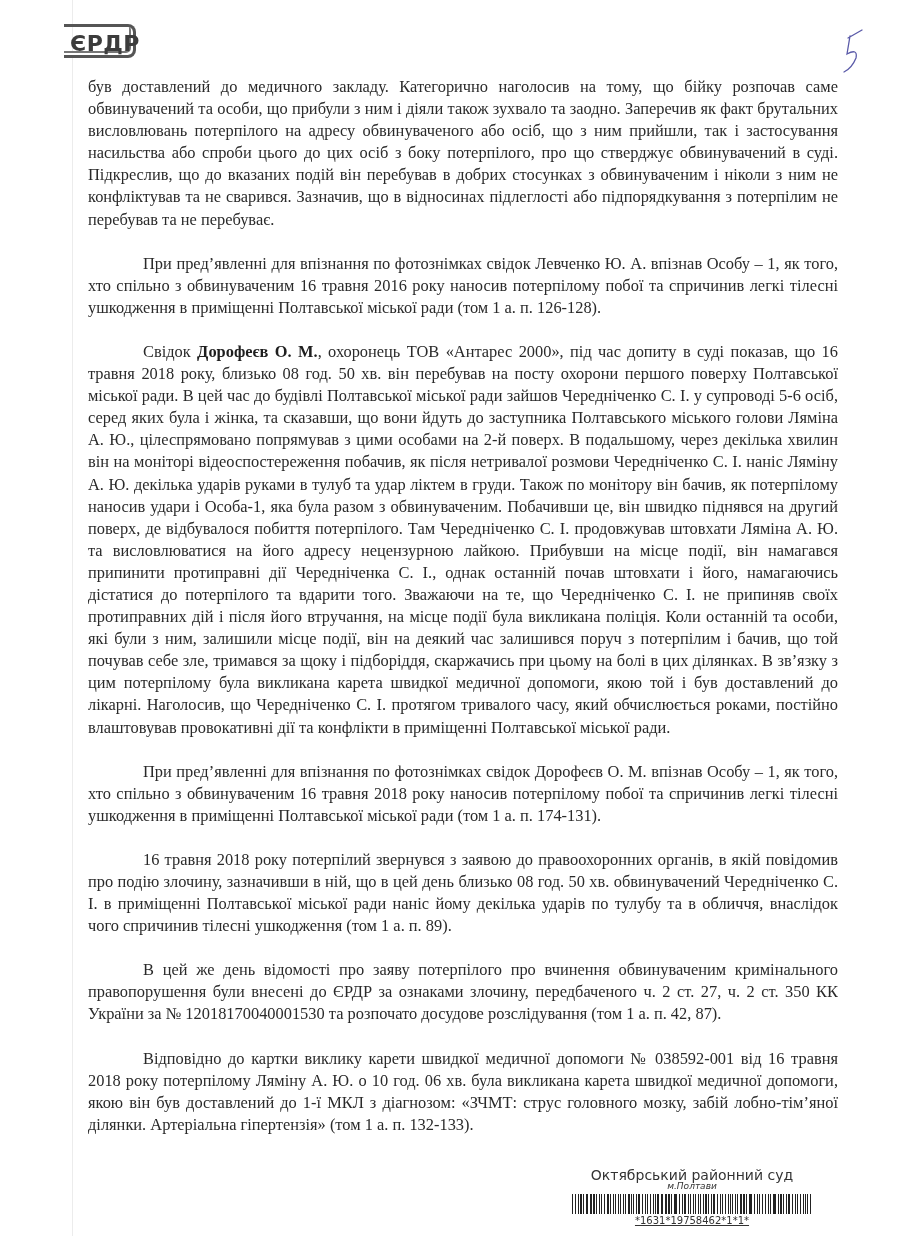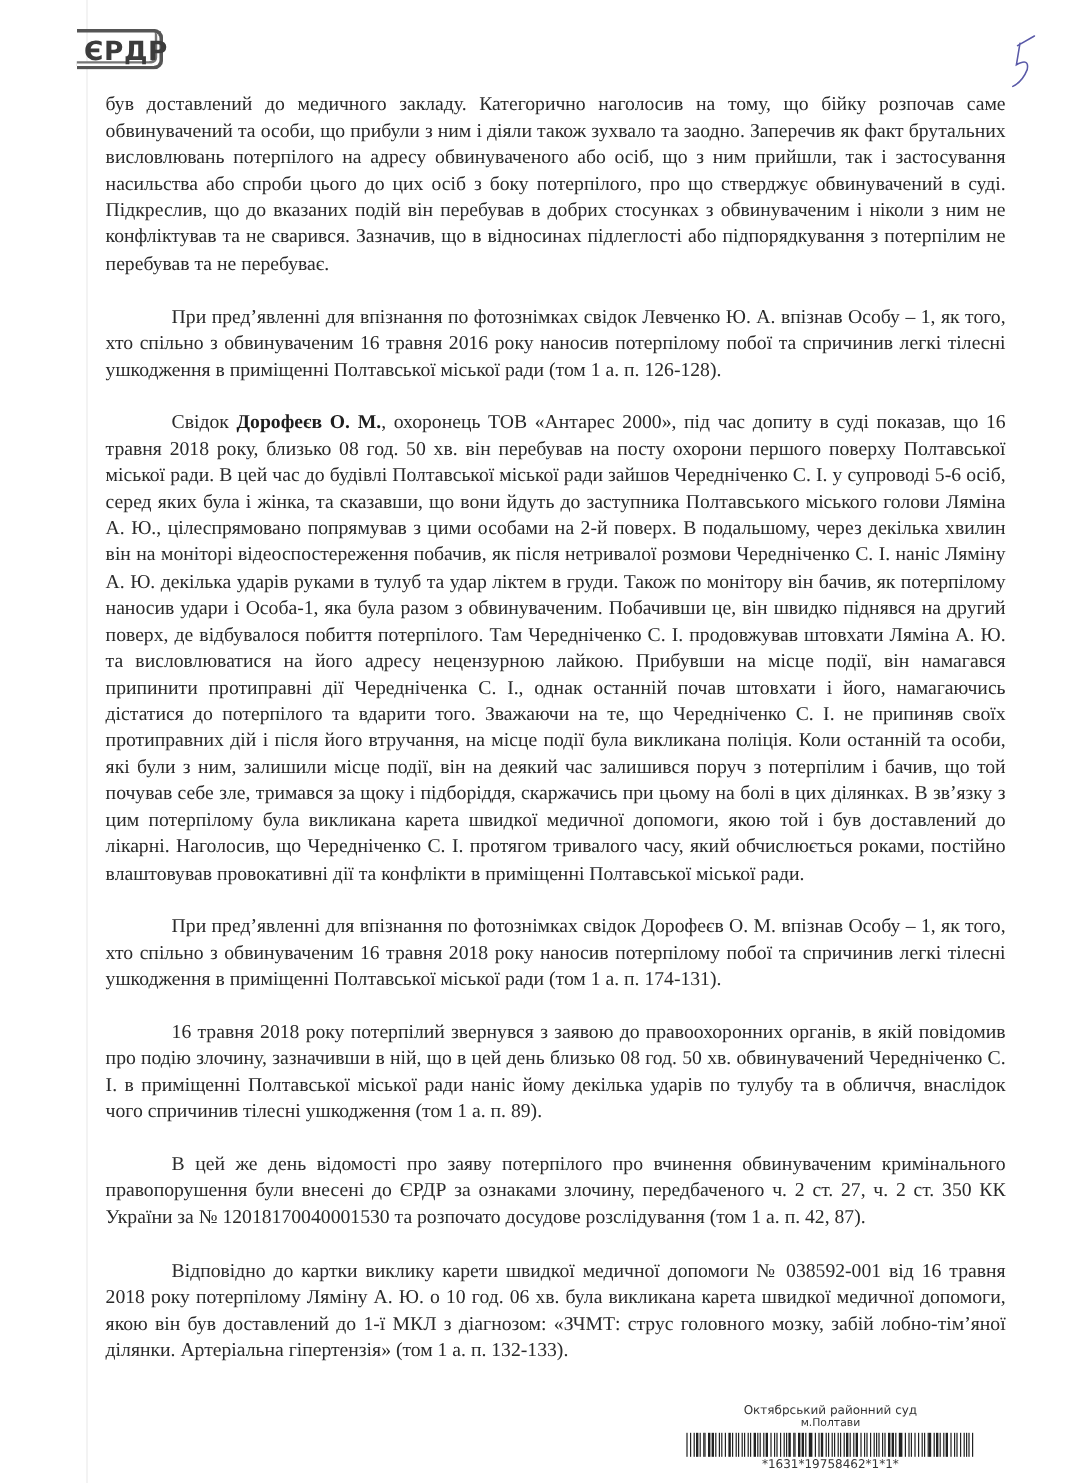--- a/index.html
+++ b/index.html
@@ -29,25 +29,25 @@
     font-size: 16.4px; line-height: 22.1px; text-align: justify;
   }
   .para { margin: 0; text-indent: 55px; }
   .para.cont { text-indent: 0; }
   .gap { height: 22px; }
   .para b { font-weight: bold; color: #1e1e1e; }
   .barcode-block {
     position: absolute; left: 572px; top: 1170px; width: 240px; text-align: center;
     font-family: "DejaVu Sans", sans-serif; color: #333;
   }
-  .court-name { font-size: 10px; line-height: 11px; }
-  .court-city { font-size: 9px; line-height: 11px; }
+  .court-name { font-size: 14px; line-height: 11px; }
+  .court-city { font-size: 9px; line-height: 11px; font-style: italic; }
   .barcode { height: 20px; margin: 2px 0 1px 0; display: flex; justify-content: center; gap: 0; }
   .barcode span { display: inline-block; height: 20px; background: #222; }
-  .barcode-number { font-size: 10px; line-height: 11px; }
+  .barcode-number { font-size: 10px; line-height: 11px; text-decoration: underline; }
 </style>
 </head>
 <body>
 
 <div class="scan-edge"></div>
 
 <div class="stamp">ЄРДР</div>
 
 <svg class="hand-mark" viewBox="0 0 30 48">
   <title>5</title>

